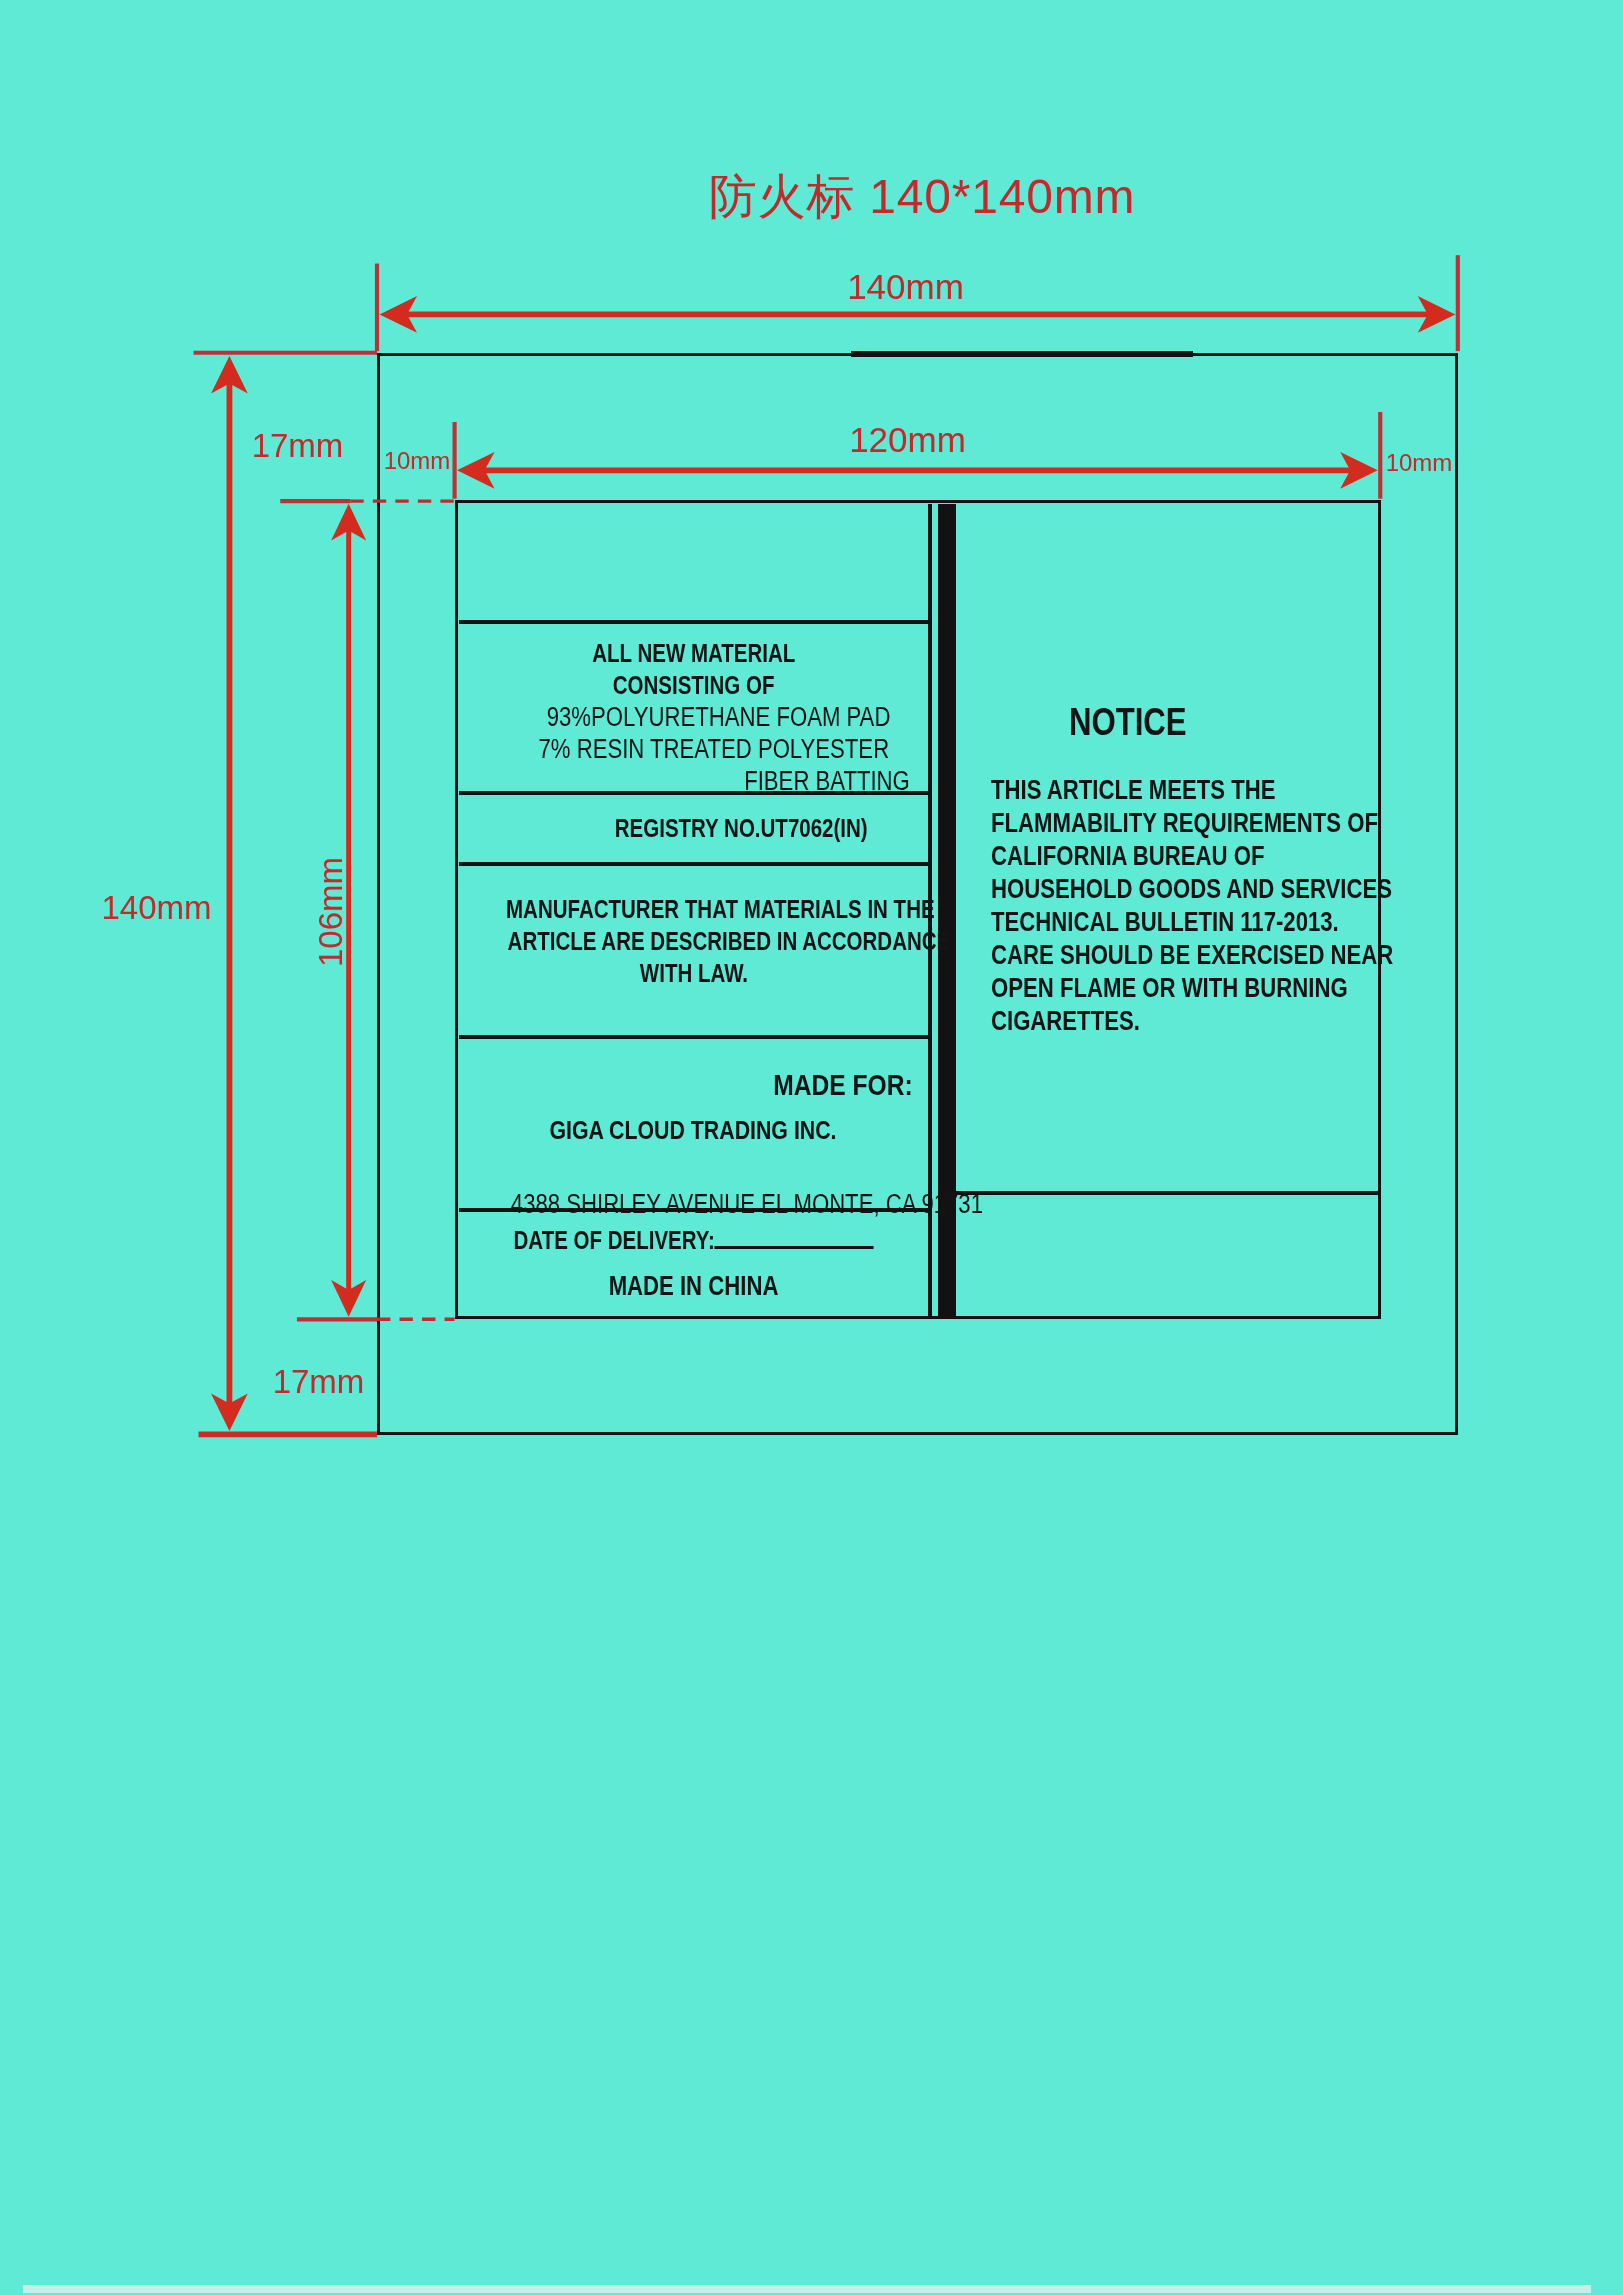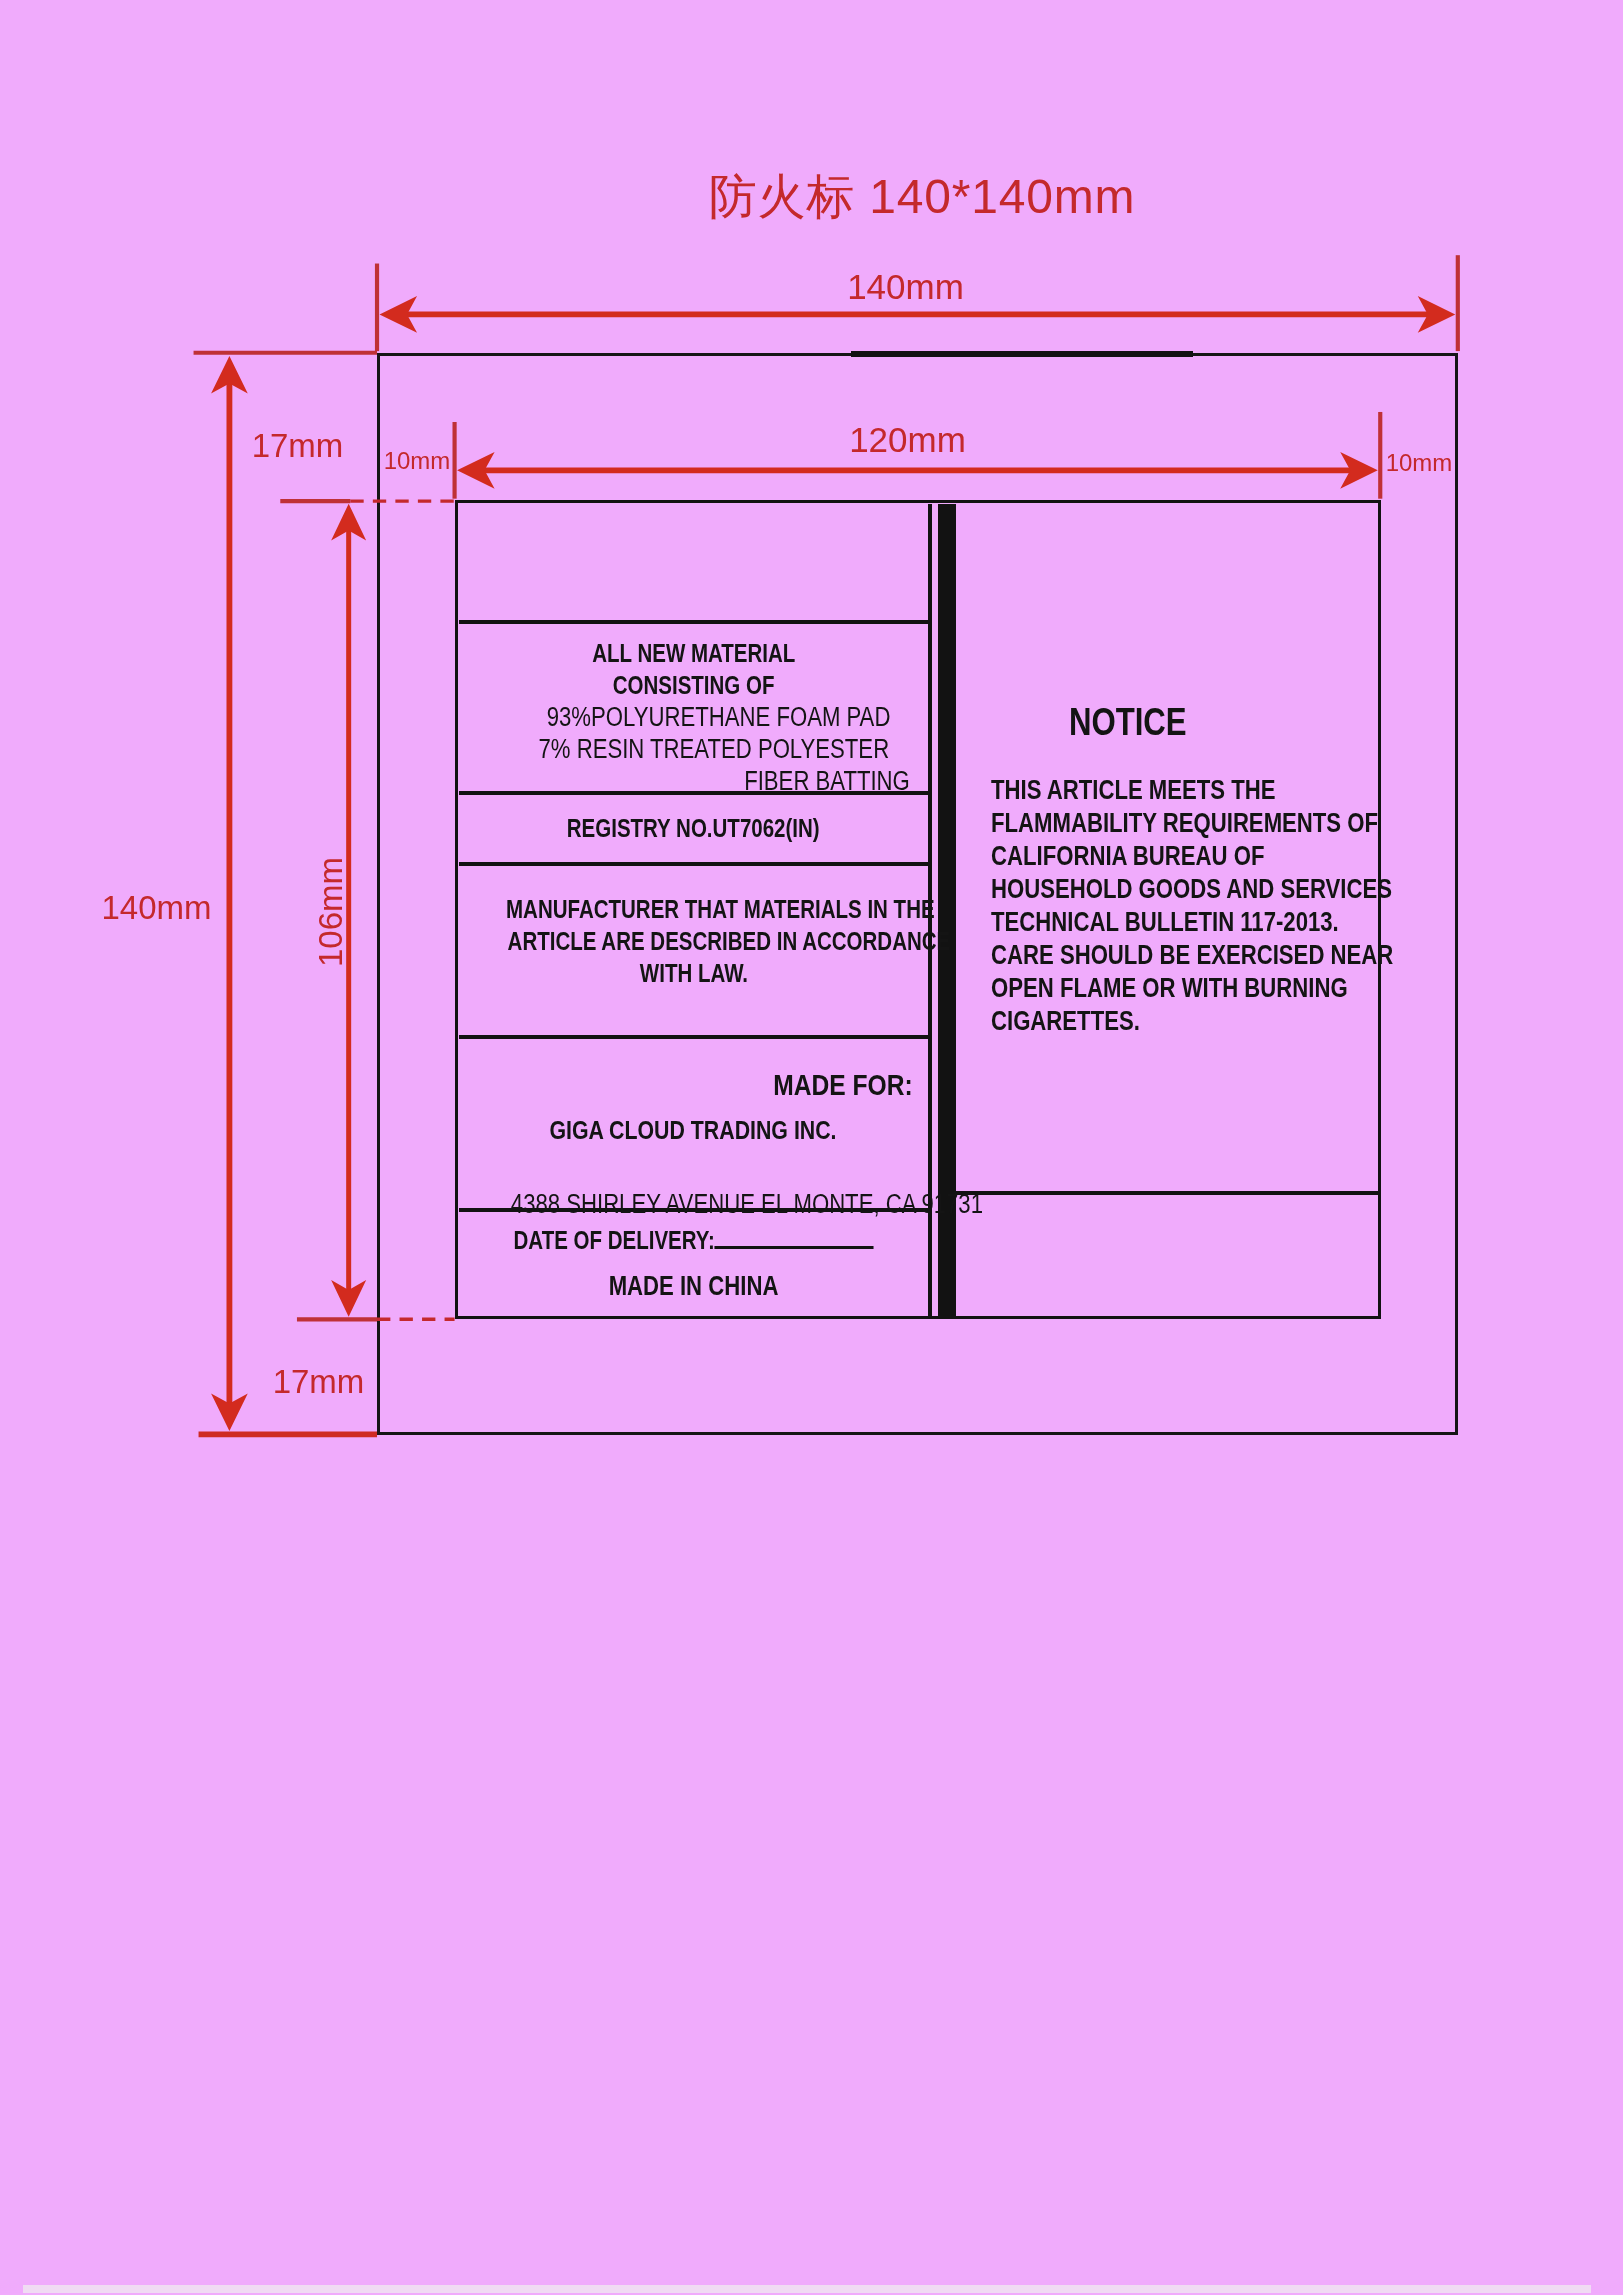--- a/index.html
+++ b/index.html
@@ -1,16 +1,16 @@
 <!DOCTYPE html>
 <html style="font-size:13.3px"><head>
 <meta charset="utf-8">
 <style>
   html,body{margin:0;padding:0;background:#ffffff;}
-  .page{position:relative;width:1623px;height:2295px;background:#f0abfc;overflow:hidden;
+  .page{position:relative;width:1623px;height:2295px;background:#5eead4;overflow:hidden;
         font-family:"Liberation Sans",sans-serif;color:#141414;}
   
   .red{color:#c4292c;position:absolute;text-align:center;white-space:nowrap;}
   .title{font-size:48px;letter-spacing:0.8px;}
   .dimL{font-size:35px;}
   .dimM{font-size:33px;}
   .dimS{font-size:24px;}
   .rot{transform:rotate(-90deg);transform-origin:50% 50%;}
   
   .outer-box{position:absolute;left:377px;top:353px;width:1081px;height:1082px;
@@ -20,21 +20,21 @@
   .blk{position:absolute;background:#121212;}
   
   .tx{position:absolute;text-align:center;}
   .tx .cond{display:inline-block;transform:scaleX(0.82);transform-origin:50% 50%;white-space:pre;}
   .tx-l{text-align:left;}
   .tx-l .cond{transform-origin:0 50%;}
   .law{left:459px;width:469px;top:532px;font-size:24px;font-weight:bold;line-height:32px;}
   .material{left:459px;width:469px;top:637px;line-height:32px;}
   .material .mb{font-size:25px;font-weight:bold;}
   .material .mr{font-size:27px;font-weight:normal;text-align:right;}
-  .registry{left:459px;width:469px;top:814px;font-size:25px;font-weight:bold;line-height:28px;}
+  .registry{left:459px;width:469px;top:814px;font-size:25px;font-weight:bold;line-height:28px;padding-left:48px;}
   .cert{left:459px;width:469px;top:893px;font-size:25px;font-weight:bold;line-height:32px;}
   .madefor{left:459px;width:469px;top:1068px;font-size:30px;font-weight:bold;line-height:33px;text-align:right;}
   .company{left:459px;width:469px;top:1116px;font-size:26px;font-weight:bold;line-height:28px;}
   .address{left:459px;width:469px;top:1144px;font-size:27px;font-weight:normal;line-height:25px;margin-top:48px;}
   .dateline{left:459px;width:469px;top:1224px;font-size:25px;font-weight:bold;line-height:32px;}
   .blank{display:inline-block;width:194px;height:0.85em;border-bottom:3.3px solid #121212;}
   .madein{left:459px;width:469px;top:1271px;font-size:27px;font-weight:bold;line-height:30px;}
   .notice-h{left:956px;width:344px;top:702px;font-size:38px;font-weight:bold;line-height:40px;}
   .notice-b{left:991px;width:385px;top:774px;font-size:27px;font-weight:bold;line-height:33px;}
   .overlay{position:absolute;left:0;top:0;}

